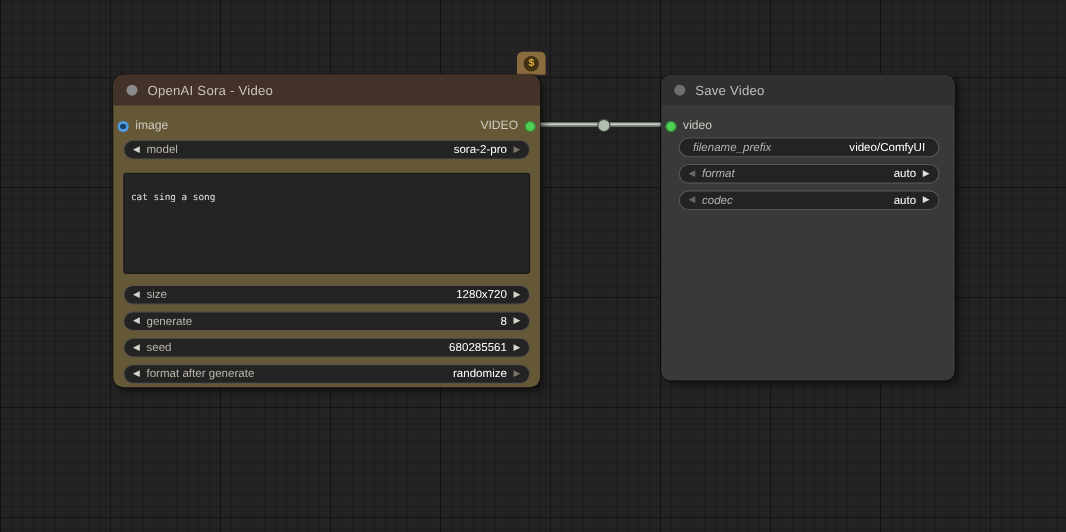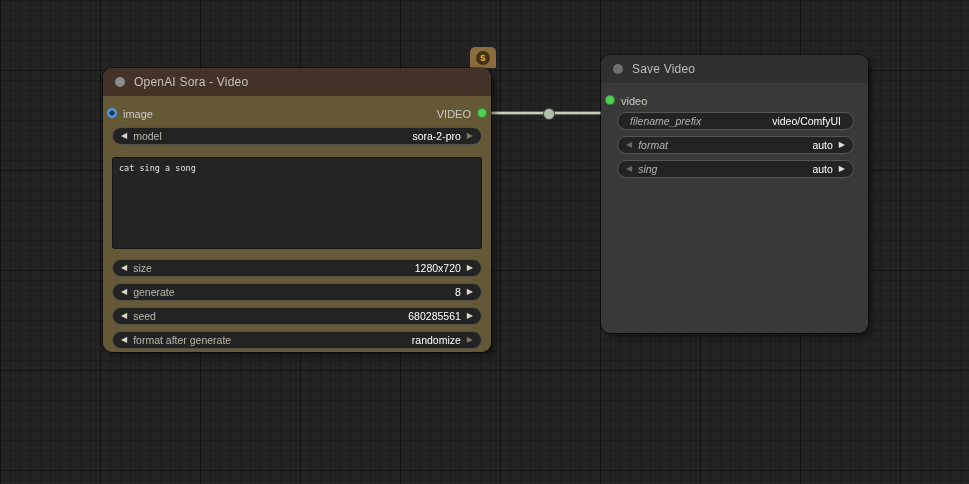--- a/index.html
+++ b/index.html
@@ -25,48 +25,48 @@
     padding:0 12px;gap:9px;
   }
   .collapse-dot{width:10px;height:10px;border-radius:50%;flex:0 0 auto;}
   .node-title{font-size:12px;letter-spacing:.2px;}
   
   #node-sora{left:103px;top:68px;width:388px;height:284px;background:#655836;}
   #node-sora .node-header{background:#423227;}
   #node-sora .node-title{color:#c9c2b6;}
   #node-sora .collapse-dot{background:#8a8a8a;}
   
-  #node-save{left:601px;top:55px;width:267px;height:278px;background:#393939;}
+  #node-save{left:601px;top:68px;width:267px;height:278px;background:#393939;}
   #node-save .node-header{background:#303030;}
   #node-save .node-title{color:#bdbdbd;}
   #node-save .collapse-dot{background:#6f6f6f;}
 
   .slot-row{position:absolute;left:0;right:0;top:37px;height:18px;display:flex;
     align-items:center;justify-content:space-between;padding:0 4px;}
-  .slot{display:flex;align-items:flex-start;gap:6px;font-size:11px;color:#cfcac0;}
+  .slot{display:flex;align-items:flex-end;gap:6px;font-size:11px;color:#cfcac0;}
   .slot-dot{width:10px;height:10px;border-radius:50%;flex:0 0 auto;}
   .dot-image{background:radial-gradient(circle,#1d3f63 0 2.6px,#4d9be2 2.7px 100%);}
   .dot-video{background:#4fcf54;box-shadow:inset 0 0 0 1px rgba(0,0,0,.35);}
 
   .pill{position:absolute;height:18px;display:flex;align-items:center;gap:6px;
     padding:0 8px;border-radius:10px;background:#232323;font-size:10.5px;}
   #node-sora .pill{border:1px solid #585349;}
   #node-save .pill{border:1px solid #565656;}
   .pill .w-label{color:#bcb6ac;white-space:nowrap;}
   #node-save .pill .w-label{color:#b2b2b2;font-style:italic;}
   .pill .w-value{margin-left:auto;color:#fff;font-weight:normal;white-space:nowrap;}
   .arrow{font-size:8px;line-height:1;color:#d9d5cc;flex:0 0 auto;}
   #node-save .arrow{color:#e0e0e0;}
   .arrow.dim{color:#7b7567;}
   #node-save .arrow.dim{color:#686868;}
 
   #w-model{left:9px;right:9px;top:59px;}
   #prompt-box{position:absolute;left:9px;right:9px;top:89px;height:92px;
     background:#242424;border-radius:3px;border:1px solid rgba(0,0,0,.4);
-    padding:5px 6px;color:#e3e3e3;
+    padding:17px 6px;color:#e3e3e3;
     font-family:"DejaVu Sans Mono","Liberation Mono",monospace;font-size:8.5px;}
   #w-size{left:9px;right:9px;top:191px;}
   #w-duration{left:9px;right:9px;top:215px;}
   #w-seed{left:9px;right:9px;top:239px;}
   #w-control{left:9px;right:9px;top:263px;}
 
   #w-filename{left:16px;right:14px;top:57px;padding:0 12px;}
   #w-format{left:16px;right:14px;top:81px;}
   #w-codec{left:16px;right:14px;top:105px;}
 
@@ -169,19 +169,19 @@
 
     <div class="pill" id="w-format">
       <span class="arrow dim">◀</span>
       <span class="w-label">format</span>
       <span class="w-value">auto</span>
       <span class="arrow">▶</span>
     </div>
 
     <div class="pill" id="w-codec">
       <span class="arrow dim">◀</span>
-      <span class="w-label">sing</span>
+      <span class="w-label">codec</span>
       <span class="w-value">auto</span>
       <span class="arrow">▶</span>
     </div>
   </div>
 
 </div>
 
 </body></html>

